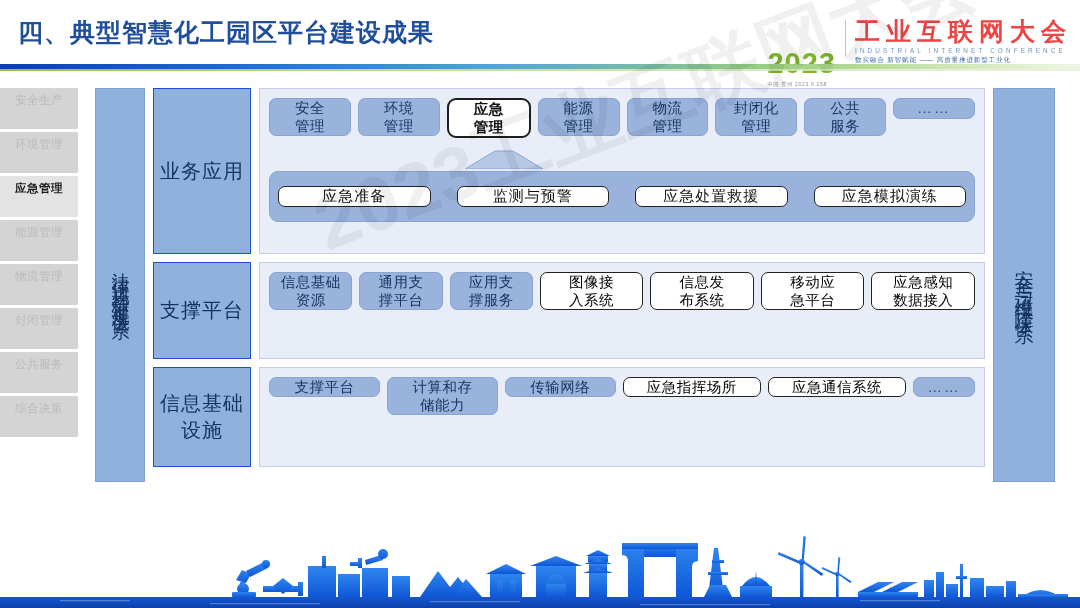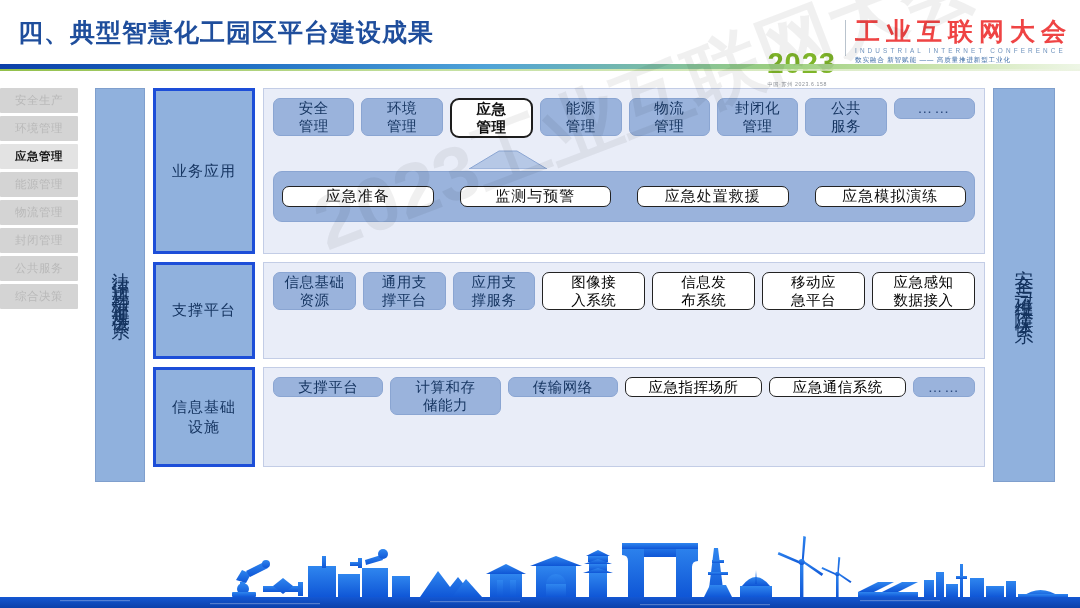--- a/index.html
+++ b/index.html
@@ -62,21 +62,21 @@
     transform:rotate(-21deg);transform-origin:left top;
     pointer-events:none;user-select:none;z-index:40;
   }
 
   
   .tab-strip{
     position:absolute;left:0;top:88px;width:78px;
     display:flex;flex-direction:column;gap:3px;z-index:5;
   }
   .tab-item{
-    height:25px;line-height:25px;text-align:center;
+    height:41px;line-height:25px;text-align:center;
     background:#d4d4d4;color:#b9b9b9;font-size:11.5px;
     border-radius:1px;letter-spacing:.5px;
   }
   .tab-item.active{background:#e3e3e3;color:#1b1b1b;font-weight:700;}
 
   
   .diagram{
     position:absolute;left:95px;top:88px;width:960px;height:394px;
     display:flex;gap:8px;z-index:10;
   }
@@ -90,23 +90,23 @@
     font-weight:500;line-height:1.05;
   }
   .side-pillar.right{width:60px;}
   .side-pillar.right .vtext{font-size:19px;letter-spacing:7px;}
 
   .layers{
     flex:1;display:flex;flex-direction:column;gap:8px;
   }
   .layer{display:flex;gap:8px;}
   .layer-label{
-    width:96px;background:#90b1dd;border:3px solid #1d4ed8;
+    width:96px;background:#90b1dd;border:1px solid #1d4ed8;
     display:flex;align-items:center;justify-content:center;
-    text-align:center;font-size:15px;color:#14335f;
+    text-align:center;font-size:20px;color:#14335f;
     letter-spacing:1px;line-height:1.35;
   }
   .layer-body{
     flex:1;background:#e9edf8;border:1px solid #c3cde6;
     padding:9px;display:flex;flex-direction:column;gap:8px;
     position:relative;
   }
   
   .layer-1{height:166px;}
   .layer-2{height:97px;}

